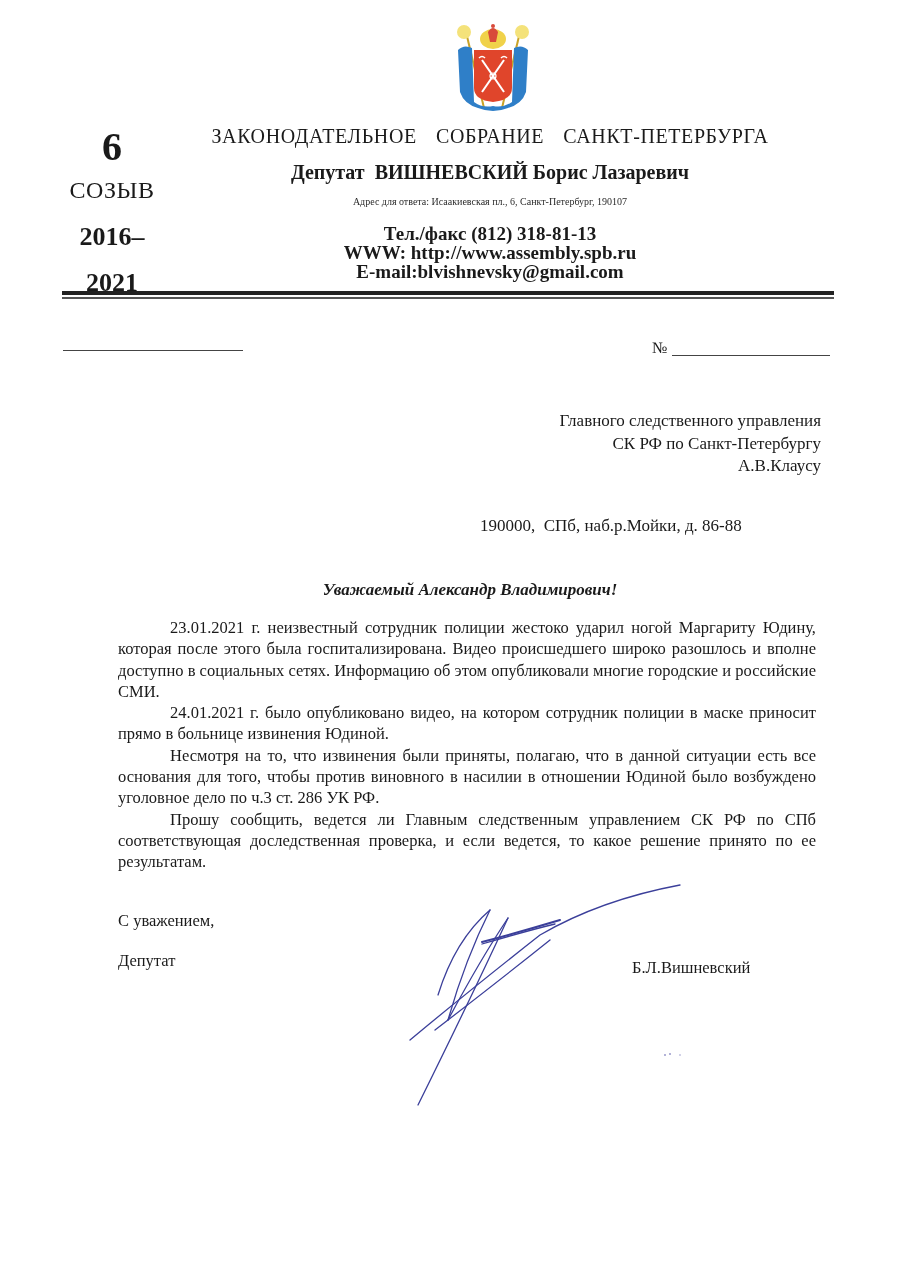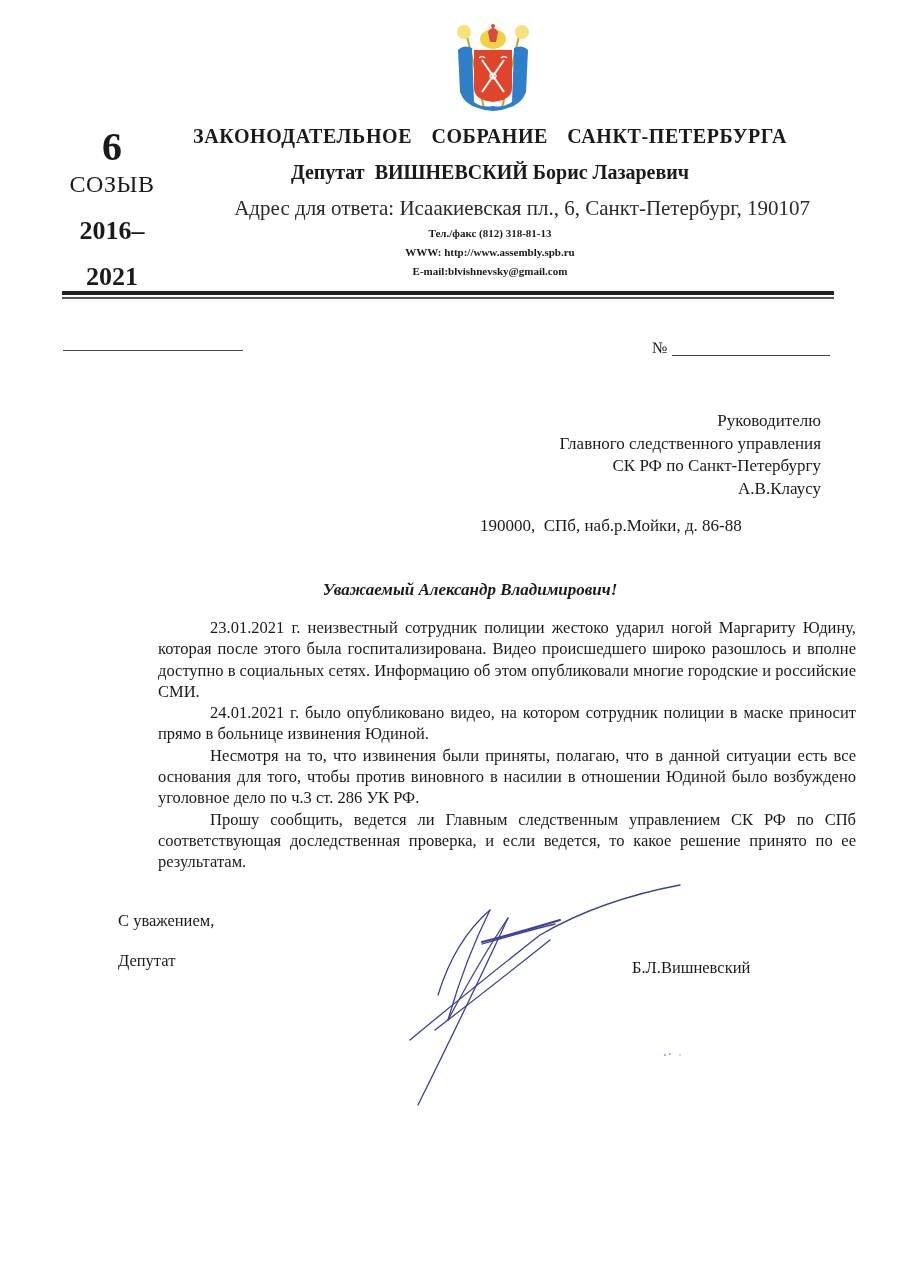--- a/index.html
+++ b/index.html
@@ -1,36 +1,36 @@
 <!DOCTYPE html>
 <html><head>
 <meta charset="utf-8">
 <style>
   html, body { margin: 0; padding: 0; background: #ffffff; }
   body { width: 905px; height: 1280px; position: relative; overflow: hidden; color: #1a1a1a; font-family: "Liberation Serif", serif; }
   .abs { position: absolute; }
   .emblem { left: 452px; top: 22px; width: 82px; height: 92px; }
   .convoc { left: 62px; top: 125px; width: 100px; text-align: center; }
   .convoc .num { font-size: 40px; font-weight: bold; line-height: 44px; }
-  .convoc .label { font-size: 24px; line-height: 30px; letter-spacing: 0.5px; }
+  .convoc .label { font-size: 24px; line-height: 30px; margin-top: 6px; letter-spacing: 0.5px; }
   .convoc .years { font-size: 26px; font-weight: bold; line-height: 32px; margin-top: 16px; }
   .org { left: 170px; width: 640px; text-align: center; }
-  .org-title { top: 125px; font-size: 20px; font-weight: bold; letter-spacing: 0.6px; word-spacing: 4px; }
+  .org-title { top: 125px; font-size: 20px; font-weight: normal; letter-spacing: 0.6px; word-spacing: 4px; }
   .deputy { top: 161px; font-size: 20px; font-weight: bold; }
-  .address { top: 196px; font-size: 21px; color: #2a2a2a; text-align: right; }
-  .contacts { top: 224px; font-size: 11px; font-weight: bold; line-height: 19px; }
+  .address { top: 196px; font-size: 10px; color: #2a2a2a; }
+  .contacts { top: 224px; font-size: 19px; font-weight: bold; line-height: 19px; }
   .rule-thick { left: 62px; top: 291px; width: 772px; height: 4px; background: #222; }
   .rule-thin { left: 62px; top: 297px; width: 772px; height: 1.5px; background: #555; }
   .date-line { left: 63px; top: 350px; width: 180px; height: 1px; background: #444; }
   .no-label { left: 652px; top: 339px; font-size: 16px; }
   .no-line { left: 672px; top: 355px; width: 158px; height: 1px; background: #444; }
   .recipient { left: 480px; top: 410px; width: 341px; text-align: right; font-size: 17px; line-height: 22.5px; }
   .recip-addr { left: 480px; top: 516px; width: 341px; text-align: left; font-size: 17px; }
   .salutation { left: 100px; top: 580px; width: 740px; text-align: center; font-size: 17px; font-weight: bold; font-style: italic; }
-  .body-text { left: 118px; top: 617px; width: 698px; font-size: 16.5px; line-height: 21.3px; text-align: justify; margin-left: 40px; }
+  .body-text { left: 118px; top: 617px; width: 698px; font-size: 16.5px; line-height: 21.3px; text-align: justify; }
   .body-text p { margin: 0; text-indent: 52px; }
   .regards { left: 118px; top: 911px; font-size: 16.5px; }
   .position { left: 118px; top: 951px; font-size: 16.5px; }
   .signer { left: 632px; top: 958px; font-size: 16.5px; }
   .signature { left: 350px; top: 880px; width: 340px; height: 240px; }
 </style>
 </head>
 <body>
 
 <div class="abs emblem">
@@ -74,21 +74,20 @@
 </div>
 
 <div class="abs rule-thick"></div>
 <div class="abs rule-thin"></div>
 
 <div class="abs date-line"></div>
 <div class="abs no-label">№</div>
 <div class="abs no-line"></div>
 
 <div class="abs recipient">
-  <div>Руководителю</div>
   <div>Главного следственного управления</div>
   <div>СК РФ по Санкт-Петербургу</div>
   <div>А.В.Клаусу</div>
 </div>
 <div class="abs recip-addr" style="white-space:pre;">190000,  СПб, наб.р.Мойки, д. 86-88</div>
 
 <div class="abs salutation">Уважаемый Александр Владимирович!</div>
 
 <div class="abs body-text">
   <p>23.01.2021 г. неизвестный сотрудник полиции жестоко ударил ногой Маргариту Юдину, которая после этого была госпитализирована. Видео происшедшего широко разошлось и вполне доступно в социальных сетях. Информацию об этом опубликовали многие городские и российские СМИ.</p>

